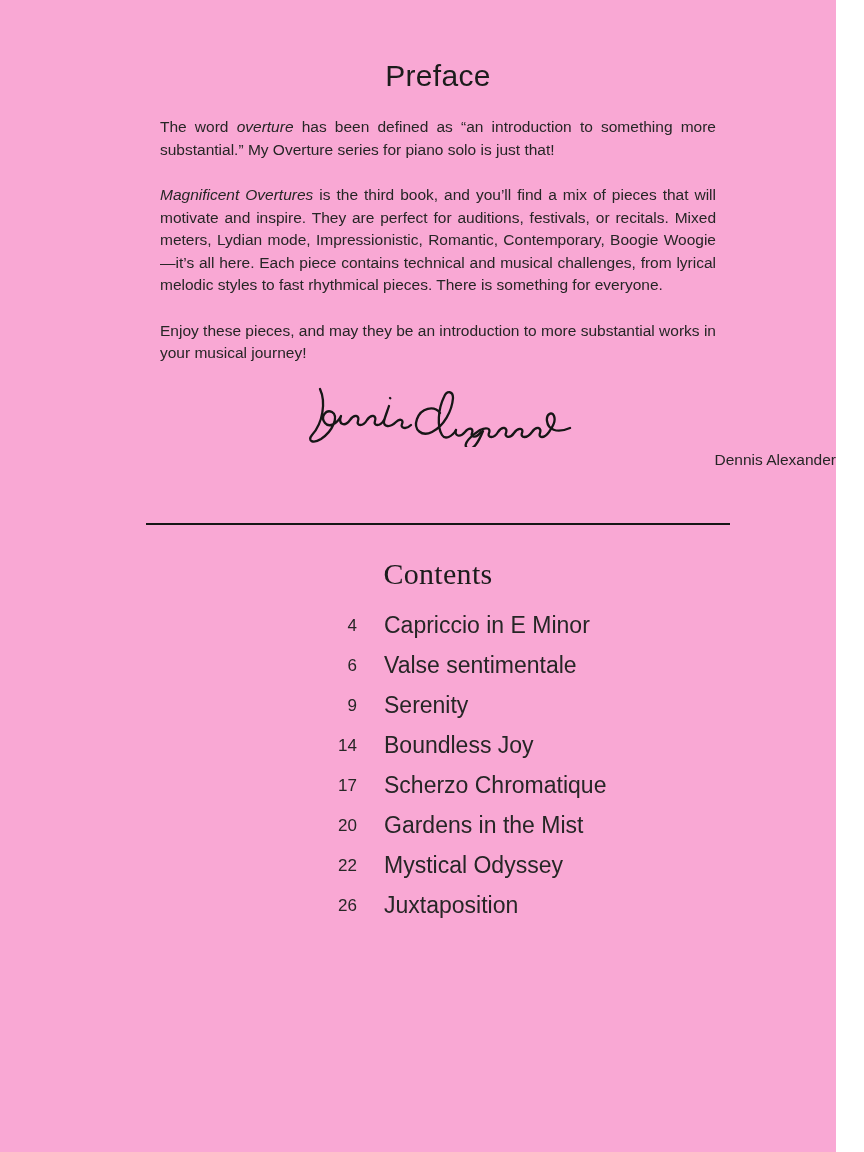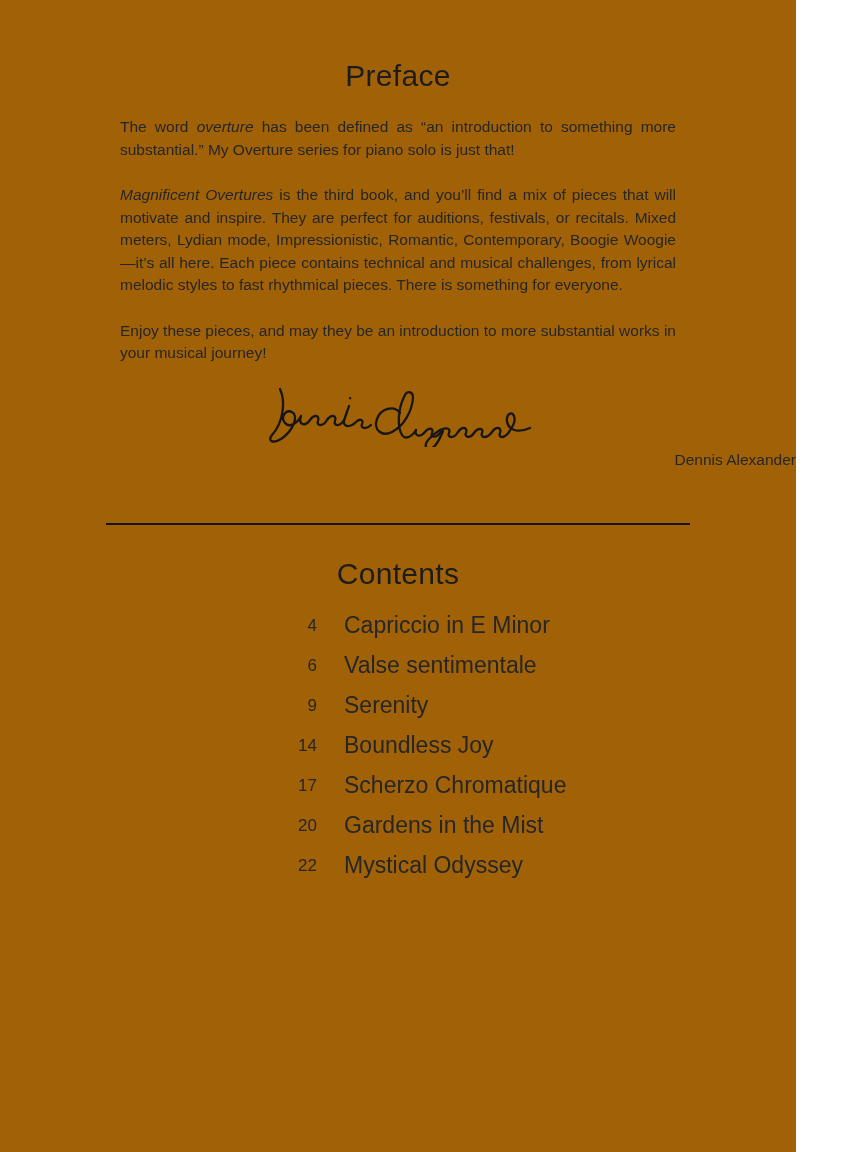--- a/index.html
+++ b/index.html
@@ -1,23 +1,24 @@
 <!DOCTYPE html>
 <html><head>
 <meta charset="utf-8">
 <style>
   html, body { margin: 0; padding: 0; background: #ffffff; }
   .page {
     position: relative;
     width: 796px;
     height: 1152px;
-    background: #a16207;
+    background: #f9a8d4;
     font-family: "Liberation Sans", sans-serif;
     color: #222222;
     overflow: hidden;
+    padding-left: 40px;
   }
   .section-title {
     margin: 0;
     font-size: 30px;
     line-height: 36px;
     font-weight: 400;
     text-align: center;
     color: #1c1c1c;
     letter-spacing: 0.3px;
   }
@@ -39,21 +40,21 @@
     font-size: 15.5px;
     line-height: 22px;
     color: #262626;
   }
   .sig-name { margin-top: 2px; text-align: right; }
   .divider {
     border: none;
     border-top: 2px solid #161616;
     margin: 52px 106px 0 106px;
   }
-  .contents-title { margin-top: 31px; }
+  .contents-title { margin-top: 31px; font-family: Liberation Serif, serif; }
   .toc { margin: 14px 0 0 280px; }
   .toc-row { display: flex; height: 40px; align-items: center; }
   .toc-num {
     width: 37px;
     text-align: right;
     font-size: 17px;
     color: #262626;
     flex: 0 0 auto;
   }
   .toc-title {
@@ -114,15 +115,19 @@
       <span class="toc-title">Scherzo Chromatique</span>
     </div>
     <div class="toc-row">
       <span class="toc-num">20</span>
       <span class="toc-title">Gardens in the Mist</span>
     </div>
     <div class="toc-row">
       <span class="toc-num">22</span>
       <span class="toc-title">Mystical Odyssey</span>
     </div>
+    <div class="toc-row">
+      <span class="toc-num">26</span>
+      <span class="toc-title">Juxtaposition</span>
+    </div>
   </div>
 
 </div>
 
 </body></html>

